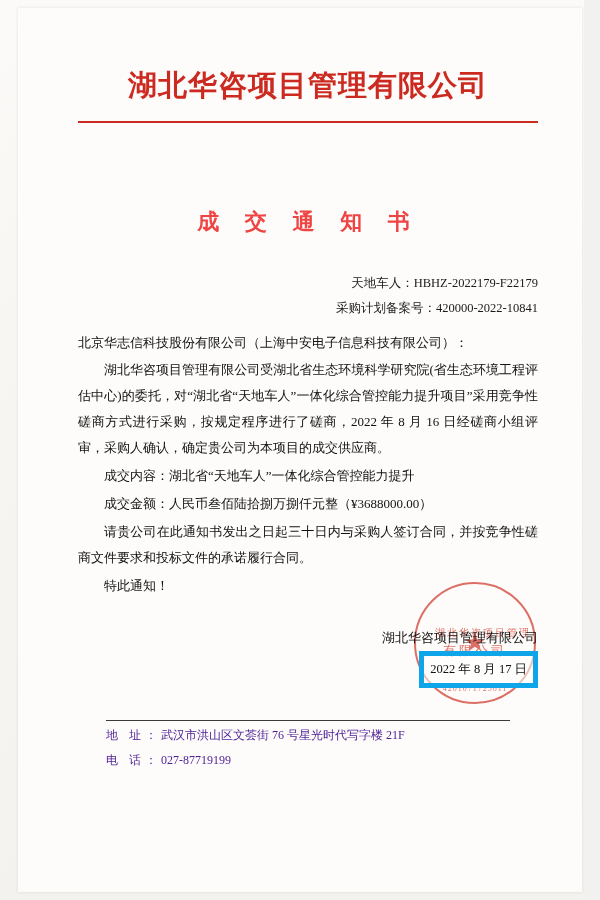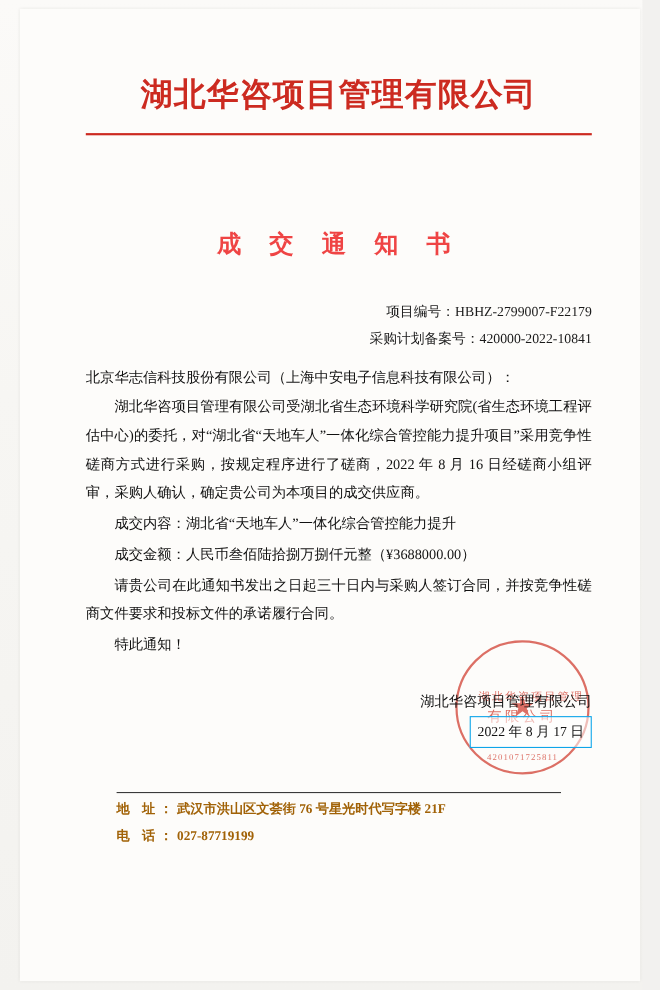--- a/index.html
+++ b/index.html
@@ -86,21 +86,21 @@
     margin-top: 26px;
     text-align: right;
     font-size: 13px;
     color: #111;
     line-height: 2.0;
     position: relative;
     z-index: 3;
   }
   .sig-date {
     display: inline-block;
-    border: 1px solid #0ea5e9;
+    border: 5px solid #0ea5e9;
     padding: 1px 6px;
     background: rgba(255,255,255,0.55);
     font-size: 12.5px;
   }
   .stamp {
     position: absolute;
     right: 46px;
     bottom: 188px;
     width: 118px;
     height: 118px;
@@ -155,45 +155,44 @@
     left: 88px;
     top: 712px;
     width: 404px;
   }
   .footer-rule {
     border-top: 1px solid #3a3a3a;
     width: 100%;
   }
   .footer-line {
     font-size: 12px;
-    color: #a16207;
+    color: #4c1d95;
     line-height: 1.85;
     margin-top: 3px;
-    font-weight: bold;
   }
   .footer-line .lbl {
     letter-spacing: 4px;
   }
 </style>
 </head>
 <body>
 
 <div class="page">
   <div class="sheet">
 
     <div class="content">
 
       <div class="company-title">湖北华咨项目管理有限公司</div>
       <div class="red-rule"></div>
 
       <div class="doc-title">成 交 通 知 书</div>
 
       <div class="meta">
         <div>
-          <span>项目编号：</span><span class="num">HBHZ-2799007-F22179</span>
+          <span>天地车人：</span><span class="num">HBHZ-2022179-F22179</span>
         </div>
         <div>
           <span>采购计划备案号：</span><span class="num">420000-2022-10841</span>
         </div>
       </div>
 
       <div class="addressee">北京华志信科技股份有限公司（上海中安电子信息科技有限公司）：</div>
 
       <p class="body-para">湖北华咨项目管理有限公司受湖北省生态环境科学研究院(省生态环境工程评估中心)的委托，对“湖北省“天地车人”一体化综合管控能力提升项目”采用竞争性磋商方式进行采购，按规定程序进行了磋商，2022 年 8 月 16 日经磋商小组评审，采购人确认，确定贵公司为本项目的成交供应商。</p>
       <p class="body-para">成交内容：湖北省“天地车人”一体化综合管控能力提升</p>

